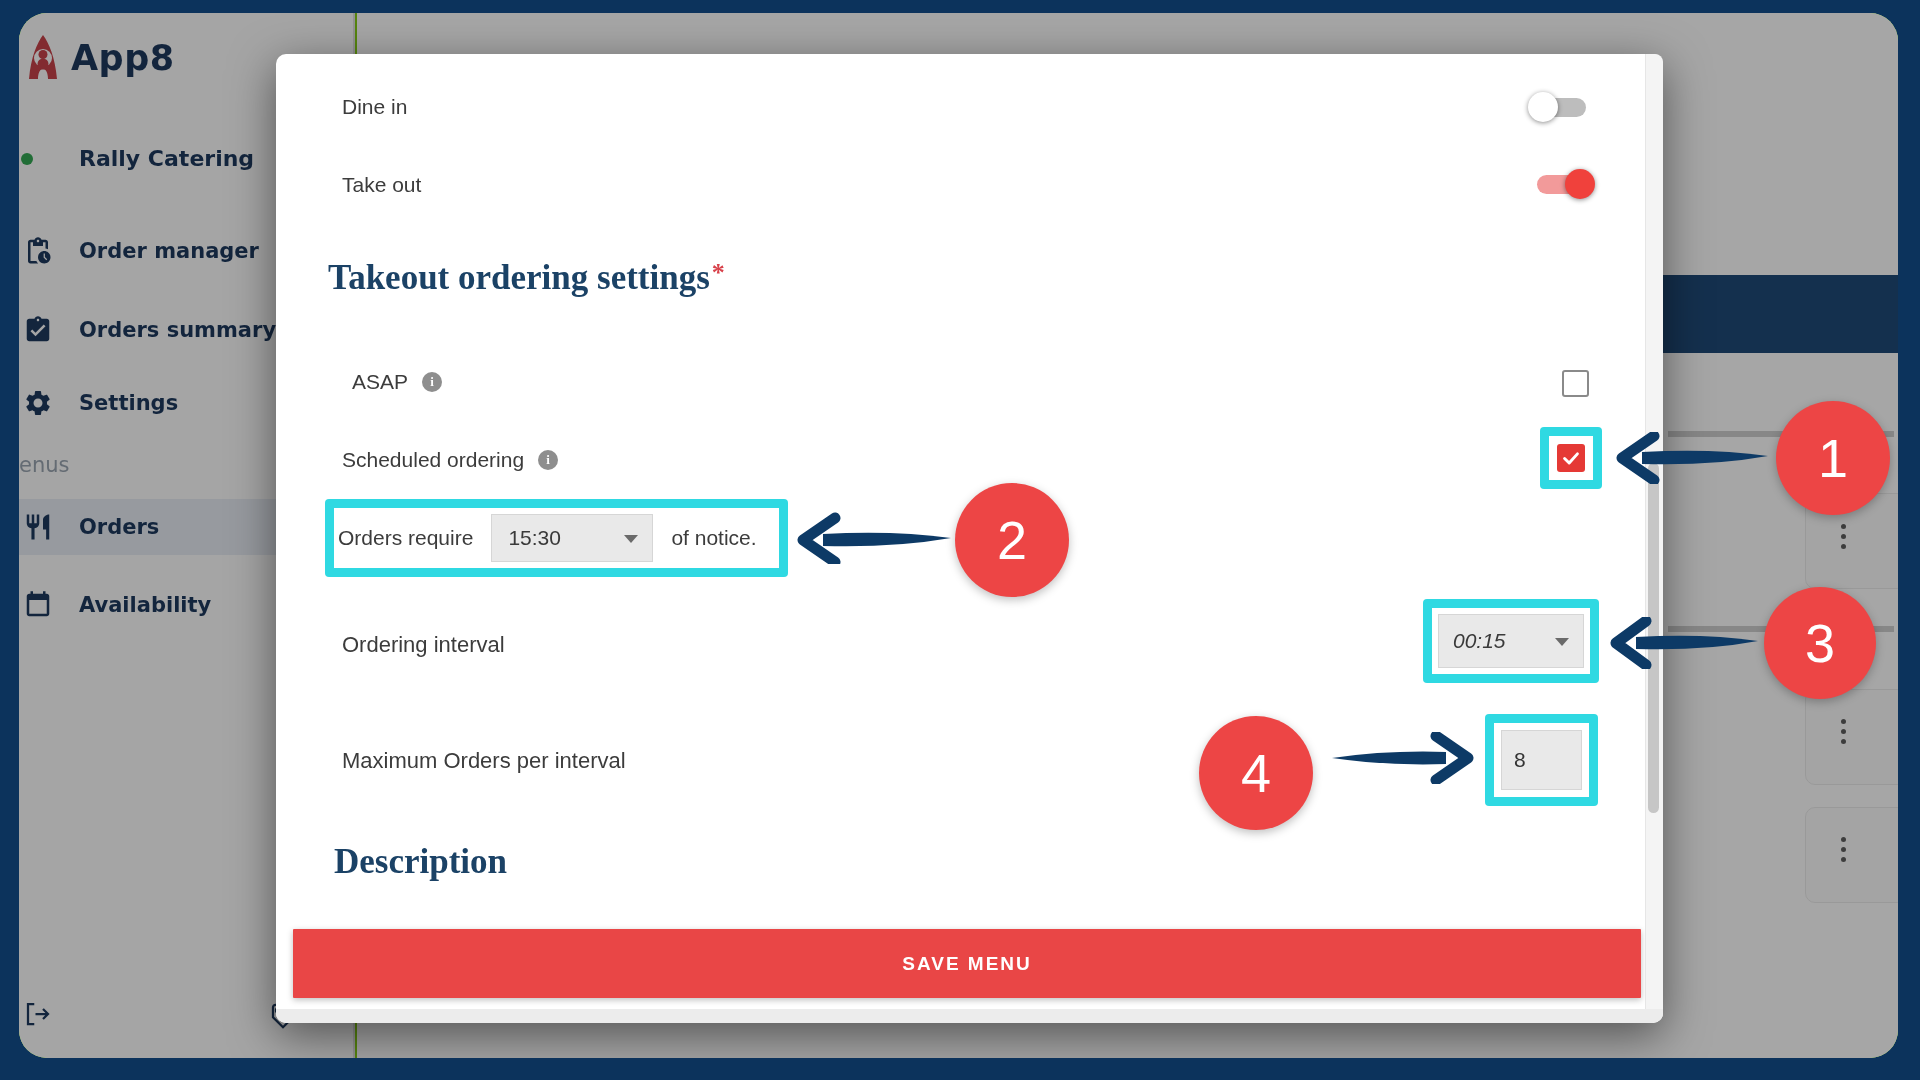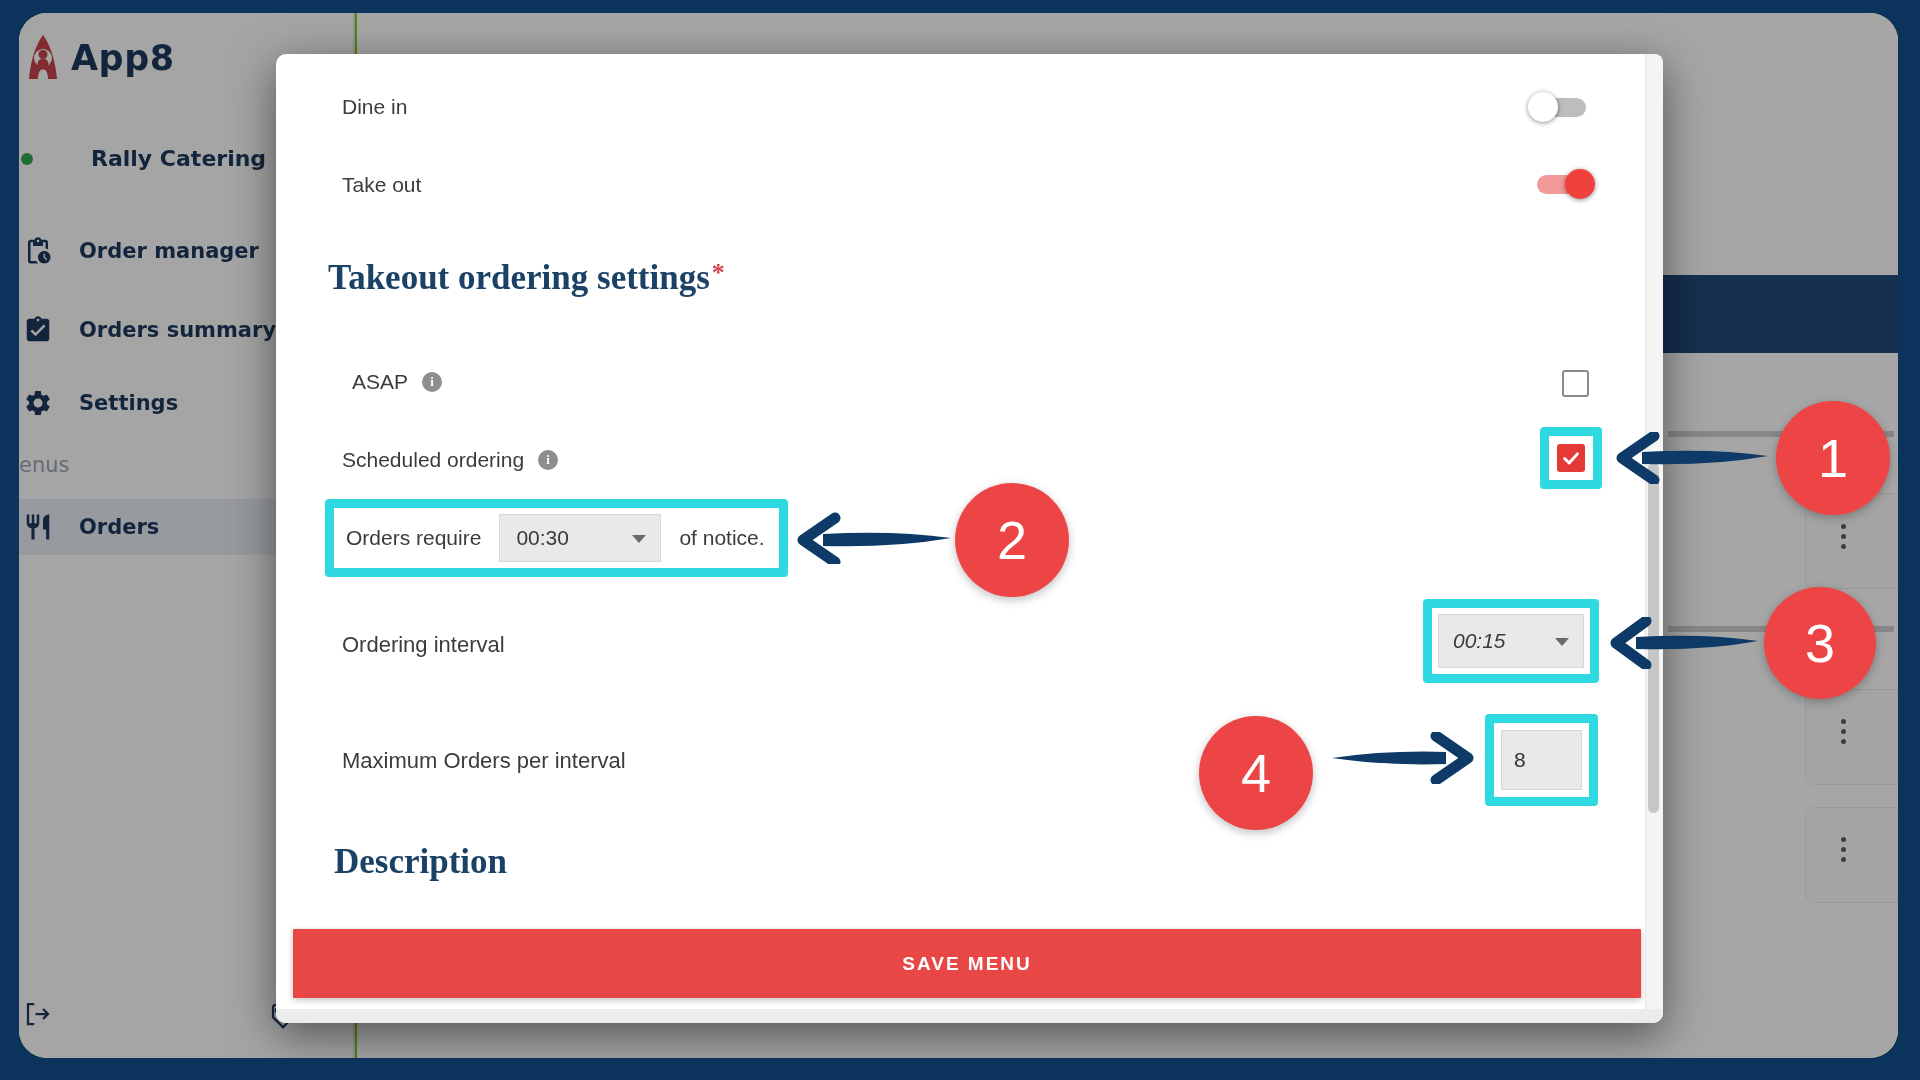--- a/index.html
+++ b/index.html
@@ -9,21 +9,21 @@
   
   .app-window{position:absolute;left:19px;top:13px;width:1879px;height:1045px;
               background:#84cc16;border-radius:28px;overflow:hidden;}
   
   .sidebar{position:absolute;left:0;top:0;width:336px;height:100%;background:#fdfdfd;
            border-right:2px solid #e2e2e2;font-family:"DejaVu Sans",sans-serif;}
   .logo-row{position:absolute;left:6px;top:20px;display:flex;align-items:center;gap:10px;}
   .brand-text{font-size:35px;font-weight:700;color:#1e3a5f;letter-spacing:.5px;}
   .account-row{position:absolute;left:2px;top:133px;display:flex;align-items:center;gap:46px;}
   .account-dot{width:12px;height:12px;border-radius:50%;background:#34a853;}
-  .account-name{font-size:22px;font-weight:700;color:#1e3a5f;margin-left:12px;}
+  .account-name{font-size:22px;font-weight:700;color:#1e3a5f;}
   .nav-row{position:absolute;left:0;width:336px;height:56px;display:flex;align-items:center;
            padding-left:4px;gap:26px;color:#1e3a5f;}
   .nav-row .nav-label{font-size:21px;font-weight:700;color:#1e3a5f;}
   .nav-row svg{flex:0 0 auto;}
   .nav-om{top:210px;} .nav-os{top:289px;} .nav-set{top:362px;}
   .nav-menus{top:486px;background:#e8edf4;} .nav-av{top:564px;}
   .section-label{position:absolute;left:0px;top:440px;font-size:21px;color:#9aa5b1;font-weight:400;}
   .side-bottom-icon{position:absolute;}
   .icon-logout{left:4px;top:986px;}
   .icon-tag{left:249px;top:987px;}
@@ -71,21 +71,21 @@
   .checkbox{width:28px;height:28px;border-radius:3px;}
   .checkbox.unchecked{position:absolute;left:1286px;top:316px;width:27px;height:27px;
                       border:2px solid #8a8a8a;background:#ffffff;}
   .checkbox.checked{background:#e53935;display:flex;align-items:center;justify-content:center;}
   
   .hl{position:absolute;background:#2fd9e2;border-radius:4px;padding:9px;}
   .hl-inner{background:#ffffff;height:100%;display:flex;align-items:center;}
   .hl-sched{left:1264px;top:373px;width:62px;height:62px;}
   .hl-sched .hl-inner{justify-content:center;width:100%;}
   .hl-notice{left:49px;top:445px;width:463px;height:78px;}
-  .hl-notice .hl-inner{width:100%;padding:0 12px;gap:18px;}
+  .hl-notice .hl-inner{width:100%;padding:0 4px;gap:18px;}
   .hl-interval{left:1147px;top:545px;width:176px;height:84px;font-style:italic;}
   .hl-interval .hl-inner{width:100%;padding:6px;}
   .hl-max{left:1209px;top:660px;width:113px;height:92px;}
   .hl-max .hl-inner{width:100%;padding:7px;}
   
   .select{background:#e9e9e9;border:1px solid #d6d6d6;display:flex;align-items:center;
           position:relative;font-size:21px;color:#3a3a3a;}
   .sel-notice{width:162px;height:48px;padding-left:16px;}
   .sel-interval{width:100%;height:100%;padding-left:14px;}
   .caret{position:absolute;right:14px;top:50%;margin-top:-3px;width:0;height:0;
@@ -160,20 +160,26 @@
 
       <div class="section-label">enus</div>
 
       <div class="nav-row nav-menus">
         <svg width="30" height="30" viewBox="0 0 24 24" fill="#1e3a5f">
           <path d="M11 9H9V2H7v7H5V2H3v7c0 2.12 1.66 3.84 3.75 3.97L6.75 22h2.5l-.01-9.03C11.34 12.84 13 11.12 13 9V2h-2v7zm5-3v8h2.5v8H21V2c-2.76 0-5 2.24-5 4z"></path>
         </svg>
         <span class="nav-label">Orders</span>
       </div>
 
+      <div class="nav-row nav-av">
+        <svg width="30" height="30" viewBox="0 0 24 24" fill="#1e3a5f">
+          <path d="M19 3h-1V1h-2v2H8V1H6v2H5c-1.1 0-2 .9-2 2v14c0 1.1.9 2 2 2h14c1.1 0 2-.9 2-2V5c0-1.1-.9-2-2-2zm0 16H5V8h14v11z"></path>
+        </svg>
+        <span class="nav-label">Availability</span>
+      </div>
 
       <div class="side-bottom-icon icon-logout">
         <svg width="30" height="30" viewBox="0 0 24 24" fill="none" stroke="#1e3a5f" stroke-width="1.8">
           <path d="M9 4 H4 V20 H9"></path>
           <path d="M10 12 H20 M16 8 L20 12 L16 16"></path>
         </svg>
       </div>
       <div class="side-bottom-icon icon-tag">
         <svg width="30" height="32" viewBox="0 0 24 24" fill="none" stroke="#1e3a5f" stroke-width="1.8">
           <path d="M12 3 L21 12 L12 21 L4 13 L4 5 C4 3.9 4.9 3 6 3 Z"></path>
@@ -246,21 +252,21 @@
               <path d="M5 12.5 L10 17.5 L19 7.5" stroke="#ffffff" stroke-width="3.2" fill="none" stroke-linecap="round" stroke-linejoin="round"></path>
             </svg>
           </div>
         </div>
       </div>
 
       <div class="hl hl-notice">
         <div class="hl-inner">
           <span class="m-label" style="position:static">Orders require</span>
           <div class="select sel-notice">
-            <span>00:30</span>
+            <span>15:30</span>
             <span class="caret"></span>
           </div>
           <span class="m-label" style="position:static">of notice.</span>
         </div>
       </div>
 
       <div class="m-label lbl-interval">Ordering interval</div>
       <div class="hl hl-interval">
         <div class="hl-inner">
           <div class="select sel-interval">

